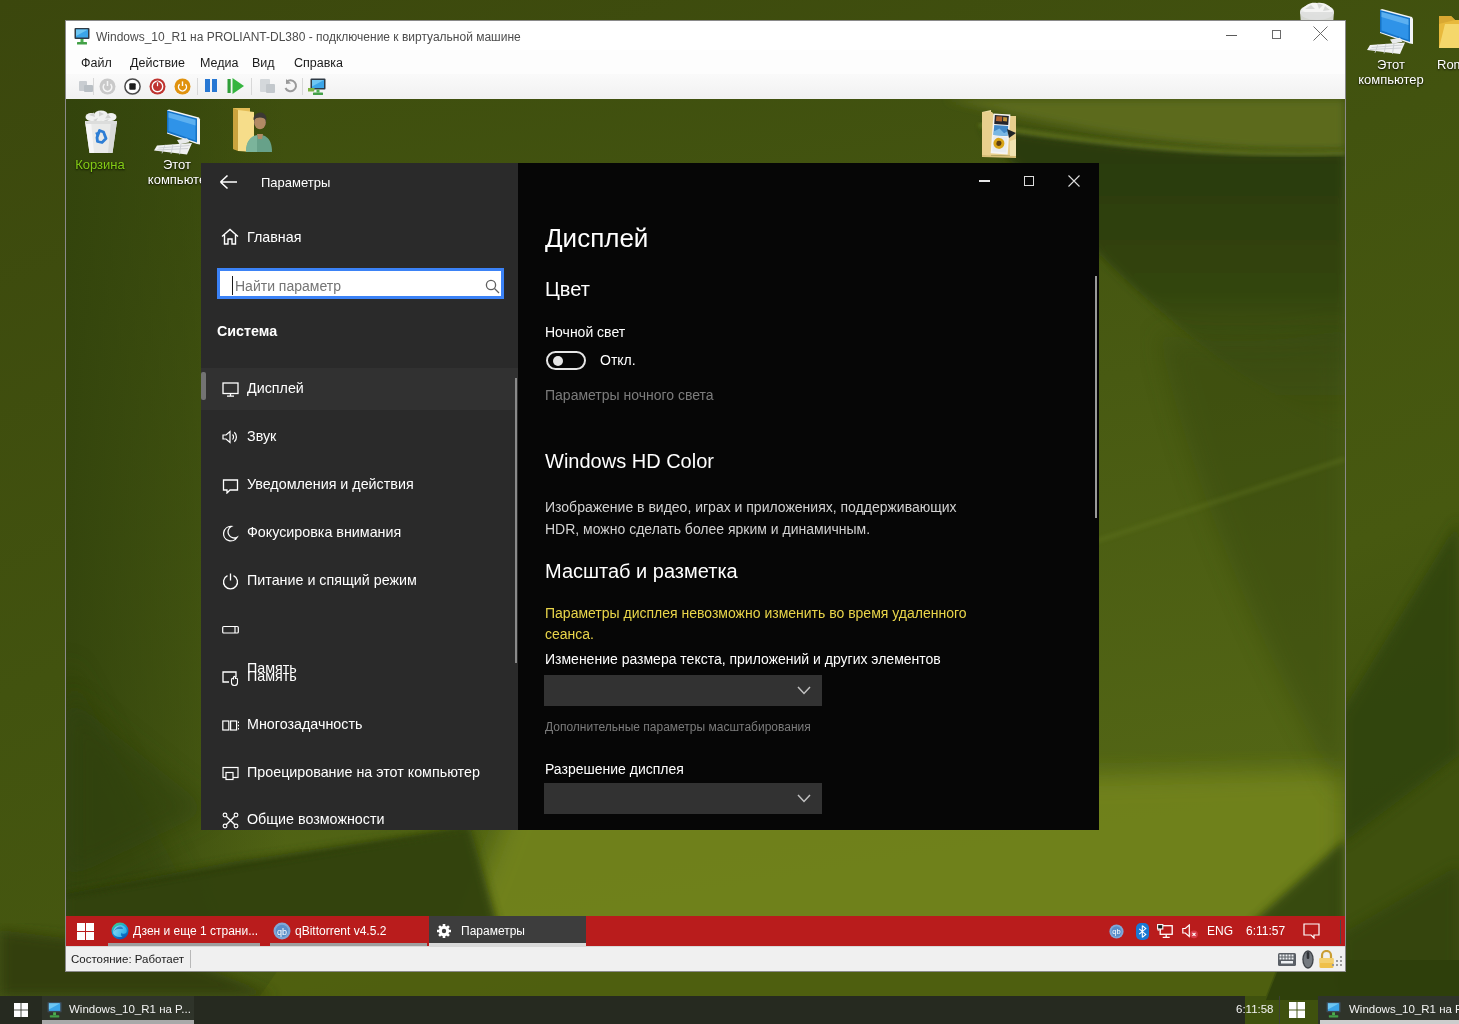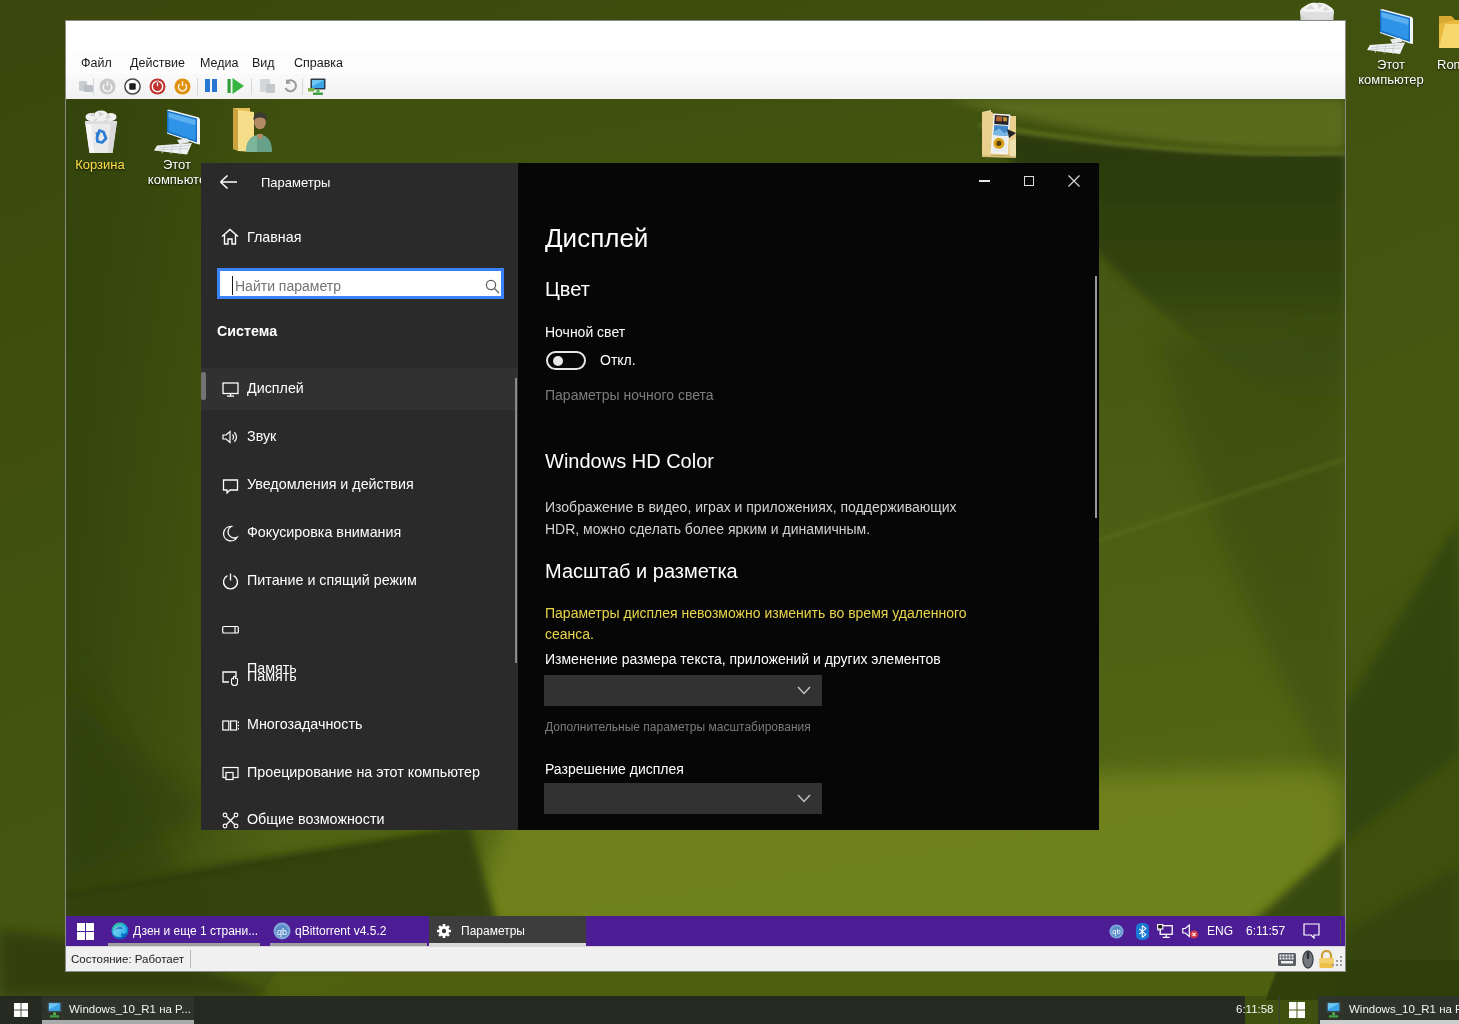--- a/index.html
+++ b/index.html
@@ -59,20 +59,36 @@
  <svg class="abs" style="left:1437px;top:10px" width="44" height="42" viewBox="0 0 44 42">
   <path d="M2,6 L14,6 L18,10 L40,10 L40,38 L2,38 Z" fill="#e8b93c"></path>
   <path d="M2,6 L14,6 L18,10 L2,14 Z" fill="#d9a832"></path>
   <path d="M2,38 L40,38 L44,14 L8,14 Z" fill="#f5d76b"></path>
  </svg>
  <div class="abs" style="left:1437px;top:57px;width:60px;text-align:left;font-size:13px;color:#fff;text-shadow:0 1px 2px rgba(0,0,0,0.9);">Roman</div>
 </div>
 
 <div class="abs" id="vmwin" style="left:65px;top:20px;width:1281px;height:952px;background:#fff;border:1px solid #8a8a8a;">
 
+ <div class="abs" style="left:0;top:0;width:1279px;height:29px;background:#ffffff;">
+  <svg class="abs" style="left:8px;top:6px" width="18" height="18" viewBox="0 0 18 18">
+   <rect x="0.5" y="1" width="15" height="11" rx="1" fill="#2e3a45"></rect>
+   <rect x="2" y="2.5" width="12" height="8" fill="#3ba5e8"></rect>
+   <path d="M2,2.5 L14,2.5 L2,9 Z" fill="#6ec6f2"></path>
+   <rect x="6.5" y="12" width="3" height="3" fill="#4caf50"></rect>
+   <rect x="3" y="15" width="10" height="2.5" rx="0.5" fill="#43a047"></rect>
+  </svg>
+  <div class="abs" style="left:30px;top:9px;font-size:12px;color:#4c4c4c;">Windows_10_R1 на PROLIANT-DL380 - подключение к виртуальной машине</div>
+
+  <div class="abs" style="left:1160px;top:13.5px;width:11px;height:1.2px;background:#5a5a5a;"></div>
+  <div class="abs" style="left:1206px;top:9px;width:9px;height:9px;border:1px solid #6a6a6a;"></div>
+  <svg class="abs" style="left:1247px;top:5px" width="15" height="15" viewBox="0 0 15 15">
+          <path d="M0.5,0.5 L14.5,14.5 M14.5,0.5 L0.5,14.5" stroke="#6a6a6a" stroke-width="1"></path>
+        </svg>
+ </div>
 
  <div class="abs" style="left:0;top:29px;width:1279px;height:24px;background:#fdfdfd;font-size:12.5px;color:#1a1a1a;">
   <span class="abs" style="left:15px;top:6px;">Файл</span>
   <span class="abs" style="left:64px;top:6px;">Действие</span>
   <span class="abs" style="left:134px;top:6px;">Медиа</span>
   <span class="abs" style="left:186px;top:6px;">Вид</span>
   <span class="abs" style="left:228px;top:6px;">Справка</span>
  </div>
 
  <div class="abs" style="left:0;top:53px;width:1279px;height:26px;background:linear-gradient(#fafafa,#f1f1f1);border-bottom:1px solid #d0d0d0;">
@@ -203,21 +219,21 @@
   <path d="M31,14 L37,14 L32.5,46 L28,46 Z" fill="#d9dad9"></path>
   <path d="M5,14 L37,14 L36.6,17 L5.4,17 Z" fill="#dcdddc"></path>
   <g stroke="#2e7ed5" fill="none" stroke-width="2.8" stroke-linejoin="round">
    <path d="M17,30.5 L19.5,23.5 L23.5,25 L26,31.5 L22,35.5 L17.5,34.5 Z"></path>
   </g>
   <g fill="#2e7ed5">
    <path d="M15.2,25.8 L20.6,24.2 L17.2,30.6 Z"></path>
    <path d="M23.2,22.0 L27.2,26.2 L21.4,27.4 Z" opacity="0"></path>
   </g>
  </svg>
- <div class="abs" style="left:60px;top:157px;width:80px;text-align:center;font-size:13px;color:#fde047;text-shadow:0 1px 2px rgba(0,0,0,0.9);">Корзина</div>
+ <div class="abs" style="left:60px;top:157px;width:80px;text-align:center;font-size:13px;color:#84cc16;text-shadow:0 1px 2px rgba(0,0,0,0.9);">Корзина</div>
 
  <svg class="abs" style="left:153px;top:108px" width="50" height="47" viewBox="0 0 50 46">
   <polygon points="14,2 16,1 46,9 47,11 47,36 44,35.5 14,25" fill="#f2f4f5"></polygon>
   <polygon points="14,2 44,10 44,34 14,24" fill="#1572c5"></polygon>
   <polygon points="15.5,4 42.5,11.2 42.5,32 15.5,22.4" fill="#2f93e8"></polygon>
   <polygon points="15.5,4 42.5,11.2 42.5,17 15.5,9" fill="#6cb9f3" opacity="0.75"></polygon>
   <polygon points="24,31.5 34,29.8 36.5,33.8 26.5,35.8" fill="#e8eaeb"></polygon>
   <polygon points="4,37 39,34.5 34,46 1,42" fill="#f0f1f2"></polygon>
   <g stroke="#c9cdd0" stroke-width="0.9" fill="none">
    <path d="M5.5,39.5 L36.5,37 M4,41.5 L35,40 M12,36.3 L9,44.8 M20,35.8 L18,45.4 M28,35.2 L26.5,45.8"></path>
@@ -372,21 +388,21 @@
  <div class="abs" style="left:344px;top:598px;font-size:14px;">Разрешение дисплея</div>
  <div class="abs" style="left:343px;top:620px;width:278px;height:31px;background:#323232;">
   <svg class="abs" style="left:253px;top:11px" width="14" height="9" viewBox="0 0 14 9">
           <path d="M1,1 L7,7.5 L13,1" stroke="#c2c2c2" stroke-width="1.5" fill="none"></path>
         </svg>
  </div>
 
  <div class="abs" style="left:894px;top:113px;width:2px;height:242px;background:#9a9a9a;"></div>
 </div>
 
-<div class="abs" id="vmtaskbar" style="left:66px;top:916px;width:1279px;height:30px;background:#4c1d95;color:#fff;font-size:12px;">
+<div class="abs" id="vmtaskbar" style="left:66px;top:916px;width:1279px;height:30px;background:#b91c1c;color:#fff;font-size:12px;">
 
  <svg class="abs" style="left:11px;top:7px" width="17" height="17" viewBox="0 0 17 17">
   <rect x="0" y="0" width="8" height="8" fill="#fff"></rect>
         <rect x="9" y="0" width="8" height="8" fill="#fff"></rect>
   <rect x="0" y="9" width="8" height="8" fill="#fff"></rect>
         <rect x="9" y="9" width="8" height="8" fill="#fff"></rect>
  </svg>
 
  <div class="abs" style="left:42px;top:0;width:152px;height:30px;">
   <div class="abs" style="left:0;top:27px;width:152px;height:3px;background:#9e9e9e;"></div>

